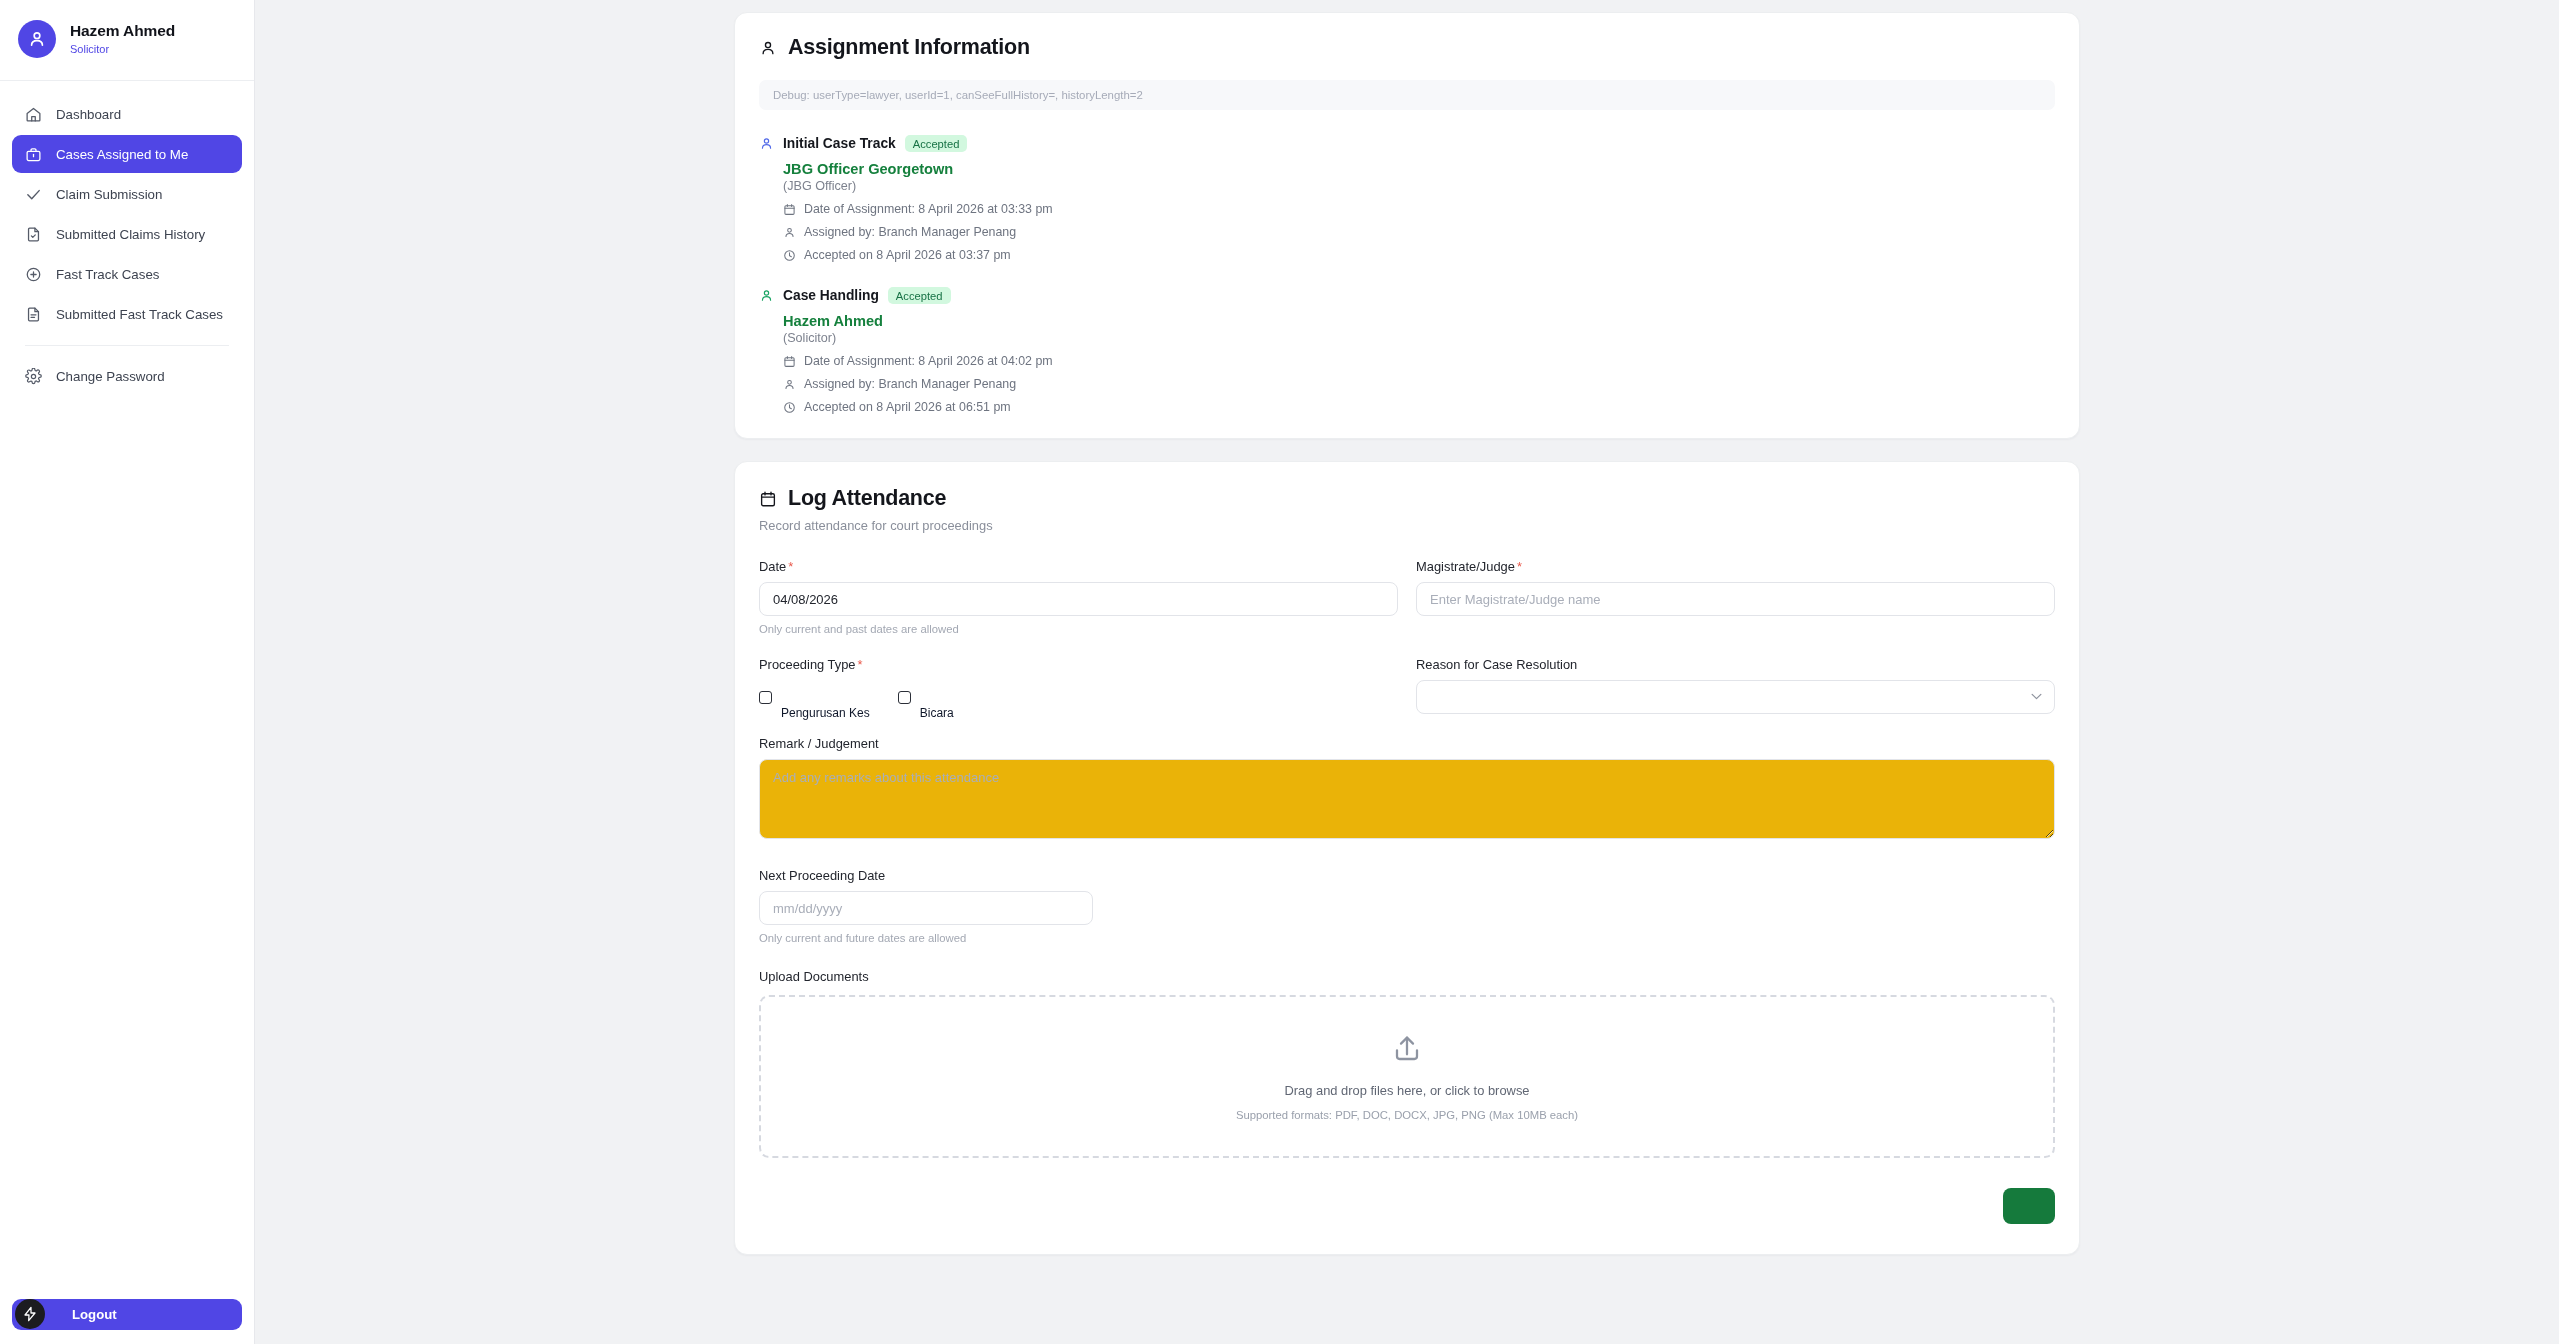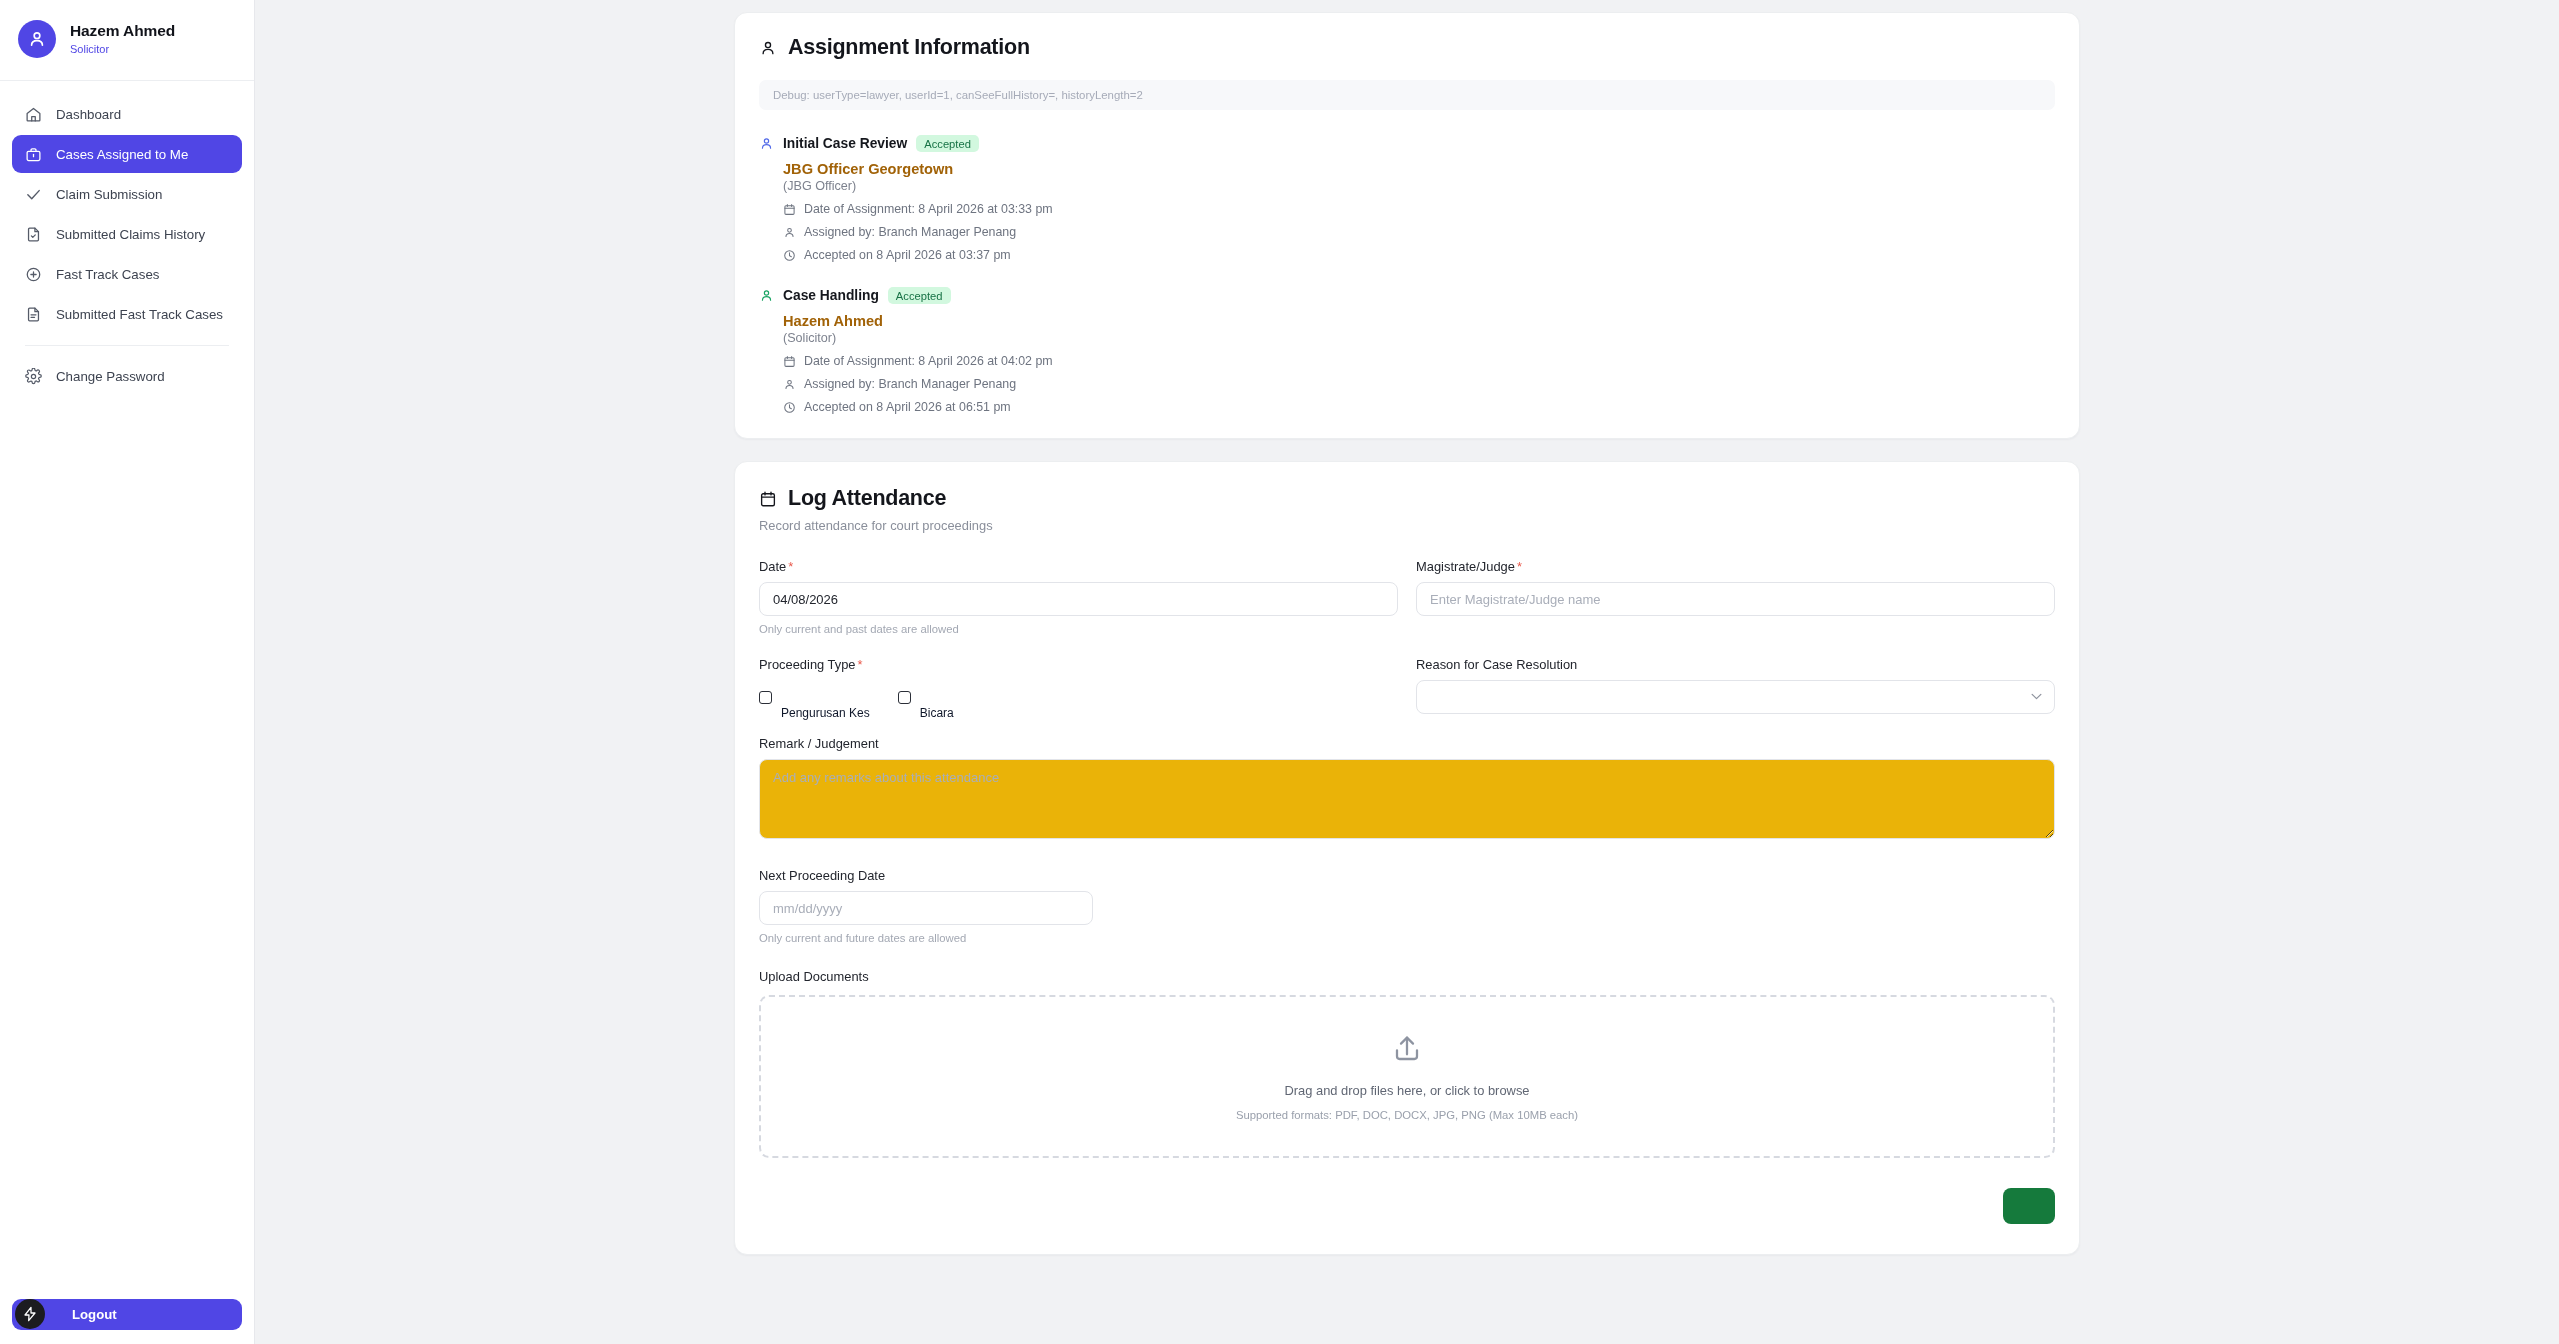--- a/index.html
+++ b/index.html
@@ -93,21 +93,21 @@
 
   .assign-block { margin-top: 25px; }
   .assign-head { display: flex; align-items: center; gap: 9px; }
   .assign-head svg { width: 15px; height: 15px; }
   .assign-role { font-size: 13.8px; font-weight: 600; color: #15171d; }
   .badge {
     background: #d2f8df; color: #177245; border-radius: 5px;
     font-size: 11.2px; padding: 2.5px 8px; font-weight: 500;
   }
   .assign-body { margin-left: 24px; margin-top: 9px; }
-  .assign-name { font-size: 14.6px; font-weight: 600; color: #a16207; }
+  .assign-name { font-size: 14.6px; font-weight: 600; color: #15803d; }
   .assign-sub { font-size: 12.6px; color: #7d828e; margin-top: 2px; }
   .assign-row {
     display: flex; align-items: center; gap: 8px;
     font-size: 12.4px; color: #6e7480; margin-top: 9px;
   }
   .assign-row svg { width: 13px; height: 13px; min-width: 13px; }
 
   
   .form { margin-top: 26px; }
   .grid2 { display: grid; grid-template-columns: 1fr 1fr; column-gap: 18px; }
@@ -288,21 +288,21 @@
         </div>
 
         <div class="debug">Debug: userType=lawyer, userId=1, canSeeFullHistory=, historyLength=2</div>
 
         <div class="assign-block">
           <div class="assign-head">
             <svg viewBox="0 0 24 24" fill="none" stroke="#5169e8" stroke-width="1.9" stroke-linecap="round">
               <circle cx="12" cy="8" r="3.4"></circle>
                 <path d="M5.5 19.5c0-3.6 2.9-5.6 6.5-5.6s6.5 2 6.5 5.6"></path>
             </svg>
-            <span class="assign-role">Initial Case Review</span>
+            <span class="assign-role">Initial Case Track</span>
             <span class="badge">Accepted</span>
           </div>
           <div class="assign-body">
             <div class="assign-name">JBG Officer Georgetown</div>
             <div class="assign-sub">(JBG Officer)</div>
             <div class="assign-row">
               <svg viewBox="0 0 24 24" fill="none" stroke="#6e7480" stroke-width="1.9" stroke-linecap="round">
                   <rect x="3.5" y="5" width="17" height="16" rx="2"></rect>
                   <path d="M3.5 9.5h17M8 3v3.5M16 3v3.5"></path>
                 </svg>

